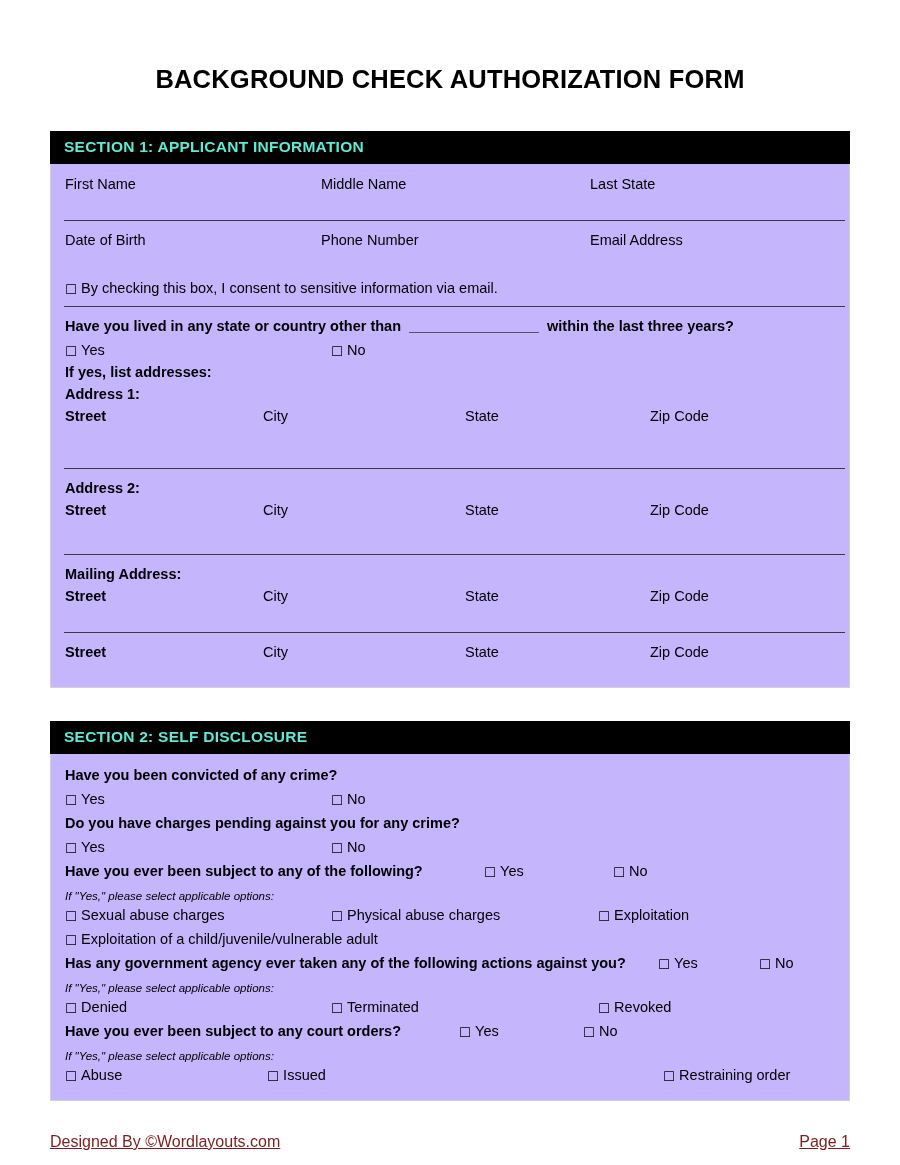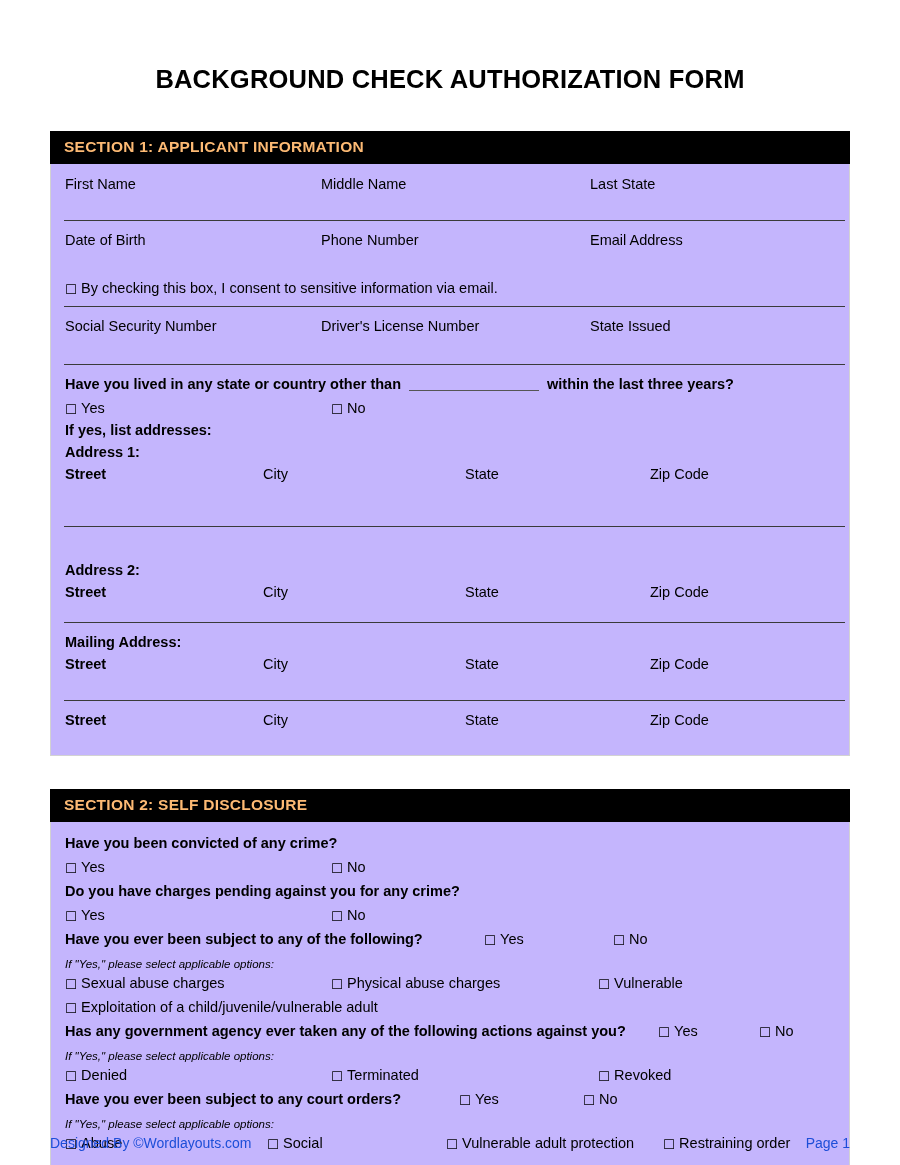--- a/index.html
+++ b/index.html
@@ -31,21 +31,21 @@
     letter-spacing: 0.2px;
     margin: 8px;
     padding-top: 57px;
     padding-bottom: 0;
     line-height: 1.1;
   }
 
   
   .section-bar {
     background: #000000;
-    color: #fdba74;
+    color: #5eead4;
     font-size: 15.5px;
     font-weight: bold;
     letter-spacing: 0.25px;
     padding: 7px 0 8px 14px;
     box-sizing: border-box;
     width: 800px;
   }
   .sec1-wrap { margin-top: 38px; }
   .sec2-wrap { margin-top: 33px; }
 
@@ -150,22 +150,23 @@
 
   
   .footer {
     position: absolute;
     left: 50px;
     right: 50px;
     bottom: 22px;
     display: flex;
     justify-content: space-between;
     align-items: baseline;
-    font-size: 14px;
-    color: #1d4ed8;
+    font-size: 16px;
+    color: #7f1d1d;
+    text-decoration: underline;
   }
 </style>
 </head>
 <body>
 
 <div class="page">
 
   <h1 class="doc-title">BACKGROUND CHECK AUTHORIZATION FORM</h1>
 
   <div class="sec1-wrap">
@@ -190,29 +191,20 @@
             <span class="cell c2 lbl">Phone Number</span>
             <span class="cell c3 lbl">Email Address</span>
           </div>
           <div class="spacer-26"></div>
           <div class="row">
             <span class="cb">☐</span><span class="lbl">By checking this box, I consent to sensitive information via email.</span>
           </div>
         </div>
       </div>
 
-      <div class="block">
-        <div class="inner" style="padding-bottom:26px;">
-          <div class="row">
-            <span class="cell c1 lbl">Social Security Number</span>
-            <span class="cell c2 lbl">Driver's License Number</span>
-            <span class="cell c3 lbl">State Issued</span>
-          </div>
-        </div>
-      </div>
 
       <div class="block">
         <div class="inner" style="padding-bottom:40px;">
           <div class="row tall">
             <span class="inline-q">Have you lived in any state or country other than</span><span class="blank-line"></span><span class="inline-q">within the last three years?</span>
           </div>
           <div class="row">
             <span class="cell o1"><span class="cb">☐</span><span>Yes</span></span>
             <span class="cell o2"><span class="cb">☐</span><span>No</span></span>
           </div>
@@ -225,21 +217,21 @@
           <div class="row">
             <span class="cell a1 lbl">Street</span>
             <span class="cell a2 lbl">City</span>
             <span class="cell a3 lbl">State</span>
             <span class="cell a4 lbl">Zip Code</span>
           </div>
         </div>
       </div>
 
       <div class="block">
-        <div class="inner" style="padding-bottom:18px;margin-top:24px;">
+        <div class="inner" style="padding-bottom:32px;">
           <div class="row">
             <span class="bold">Address 2:</span>
           </div>
           <div class="row">
             <span class="cell a1 lbl">Street</span>
             <span class="cell a2 lbl">City</span>
             <span class="cell a3 lbl">State</span>
             <span class="cell a4 lbl">Zip Code</span>
           </div>
         </div>
@@ -300,21 +292,21 @@
             <span class="bold">Have you ever been subject to any of the following?</span>
             <span class="inline-opt" style="left:419px;"><span class="cb">☐</span><span>Yes</span></span>
             <span class="inline-opt" style="left:548px;"><span class="cb">☐</span><span>No</span></span>
           </div>
           <div class="row" style="height:20px;">
             <span class="note-italic">If "Yes," please select applicable options:</span>
           </div>
           <div class="row tall">
             <span class="cell o1"><span class="cb">☐</span><span>Sexual abuse charges</span></span>
             <span class="cell o2"><span class="cb">☐</span><span>Physical abuse charges</span></span>
-            <span class="cell o3"><span class="cb">☐</span><span>Vulnerable</span></span>
+            <span class="cell o3"><span class="cb">☐</span><span>Exploitation</span></span>
           </div>
           <div class="row tall">
             <span class="cell o1"><span class="cb">☐</span><span>Exploitation of a child/juvenile/vulnerable adult</span></span>
           </div>
 
           <div class="row tall">
             <span class="bold">Has any government agency ever taken any of the following actions against you?</span>
             <span class="inline-opt" style="left:593px;"><span class="cb">☐</span><span>Yes</span></span>
             <span class="inline-opt" style="left:694px;"><span class="cb">☐</span><span>No</span></span>
           </div>
@@ -330,22 +322,21 @@
           <div class="row tall">
             <span class="bold">Have you ever been subject to any court orders?</span>
             <span class="inline-opt" style="left:394px;"><span class="cb">☐</span><span>Yes</span></span>
             <span class="inline-opt" style="left:518px;"><span class="cb">☐</span><span>No</span></span>
           </div>
           <div class="row" style="height:20px;">
             <span class="note-italic">If "Yes," please select applicable options:</span>
           </div>
           <div class="row tall">
             <span class="cell q1"><span class="cb">☐</span><span>Abuse</span></span>
-            <span class="cell q2"><span class="cb">☐</span><span>Social</span></span>
-            <span class="cell q3"><span class="cb">☐</span><span>Vulnerable adult protection</span></span>
+            <span class="cell q2"><span class="cb">☐</span><span>Issued</span></span>
             <span class="cell q4"><span class="cb">☐</span><span>Restraining order</span></span>
           </div>
 
         </div>
       </div>
     </div>
   </div>
 
   <div class="footer">
     <span>Designed By ©Wordlayouts.com</span>

